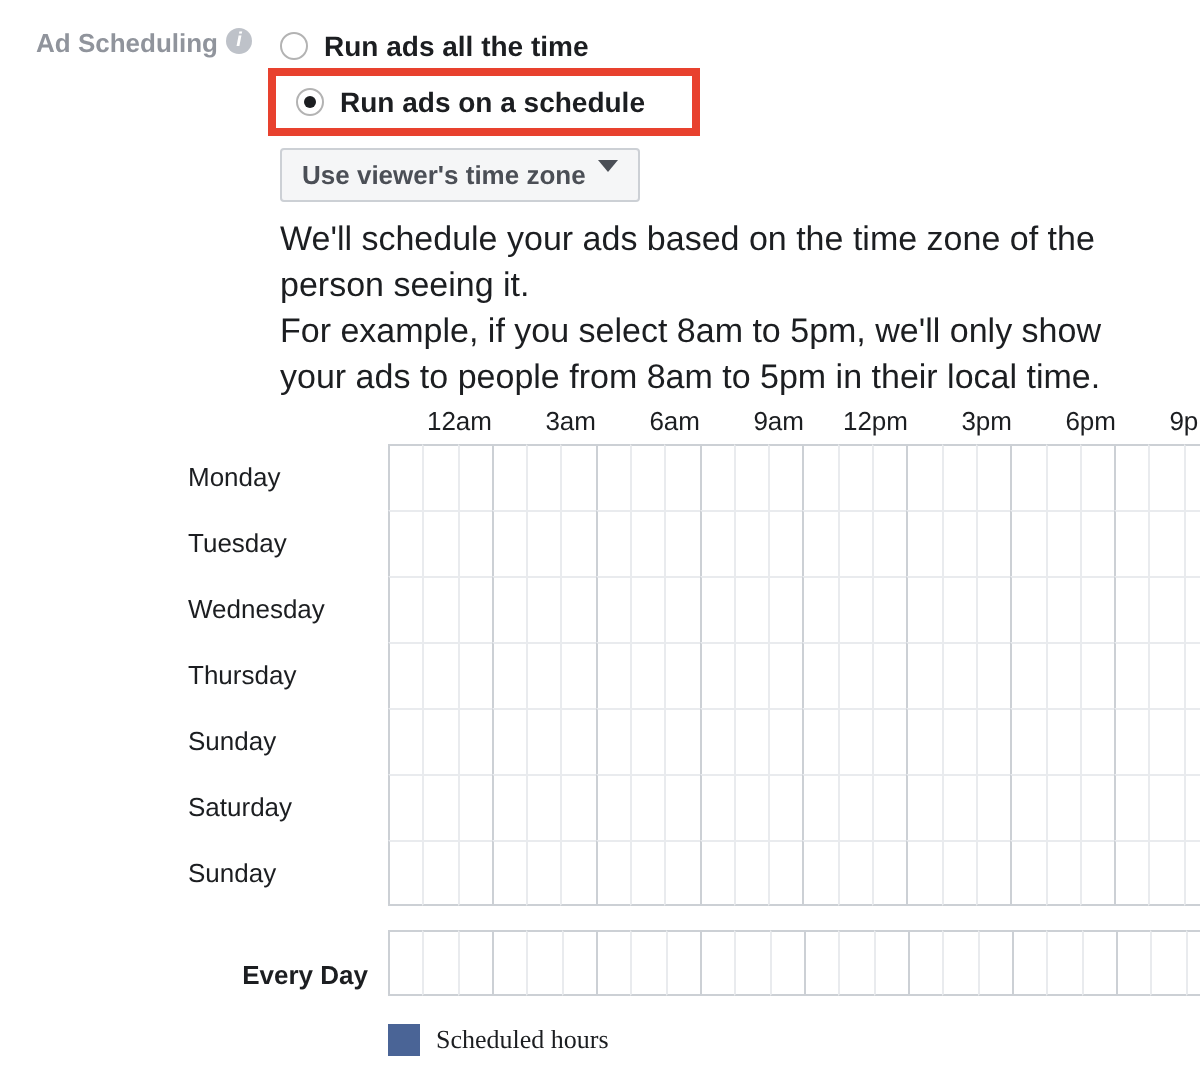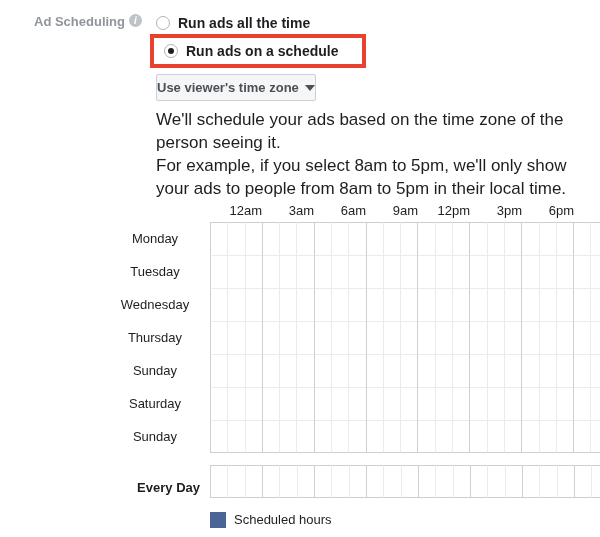--- a/index.html
+++ b/index.html
@@ -13,21 +13,20 @@
   }
   .section-row { display: flex; align-items: flex-start; gap: 8px; }
   .section-label {
     color: #90949c;
     font-weight: 700;
     font-size: 13px;
     display: flex;
     gap: 4px;
     padding-top: 2px;
     flex: 0 0 auto;
-    margin-left: 16px;
   }
   .info-icon {
     width: 13px; height: 13px;
     background: #bec2c9;
     border-radius: 50%;
     display: inline-flex;
     align-items: center;
     justify-content: center;
     color: #fff;
     font-size: 10px;
@@ -58,26 +57,25 @@
   .radio-label { font-weight: 700; font-size: 14px; }
   .highlight-box {
     border: 4px solid #e8412e;
     display: inline-flex;
     padding: 2px 18px 2px 4px;
     margin-top: 0;
     margin-bottom: 6px;
   }
   .timezone-select {
     display: inline-flex;
-    align-items: center;
     gap: 6px;
     background: #f5f6f7;
     border: 1px solid #ccd0d5;
     border-radius: 2px;
-    padding: 5px 0;
+    padding: 5px 10px;
     font-weight: 700;
     font-size: 13px;
     color: #4b4f56;
     margin-left: 6px;
     margin-bottom: 8px;
     cursor: pointer;
   }
   .caret-down {
     width: 0; height: 0;
     border-left: 5px solid transparent;
@@ -106,21 +104,21 @@
     padding-left: 2px;
   }
 
   .day-rows { border-top: none; }
   .day-row {
     display: grid;
     grid-template-columns: 100px 416px;
     align-items: center;
     height: 33px;
   }
-  .day-label { text-align: center; padding-right: 10px; font-size: 13px; }
+  .day-label { text-align: left; padding-right: 10px; font-size: 13px; }
   .day-cells {
     display: grid;
     grid-template-columns: repeat(24, 1fr);
     height: 100%;
   }
   .cell {
     border-left: 1px solid #e9ebee;
     border-top: 1px solid #e9ebee;
     background: #fff;
   }
@@ -157,21 +155,21 @@
     display: flex;
     align-items: center;
     gap: 8px;
     margin-top: 14px;
     margin-left: 100px;
   }
   .legend-swatch {
     width: 16px; height: 16px;
     background: #4a6496;
   }
-  .legend-label { font-size: 13px; color: #1c1e21; }
+  .legend-label { font-size: 13px; color: #1c1e21; font-family: Liberation Serif, serif; }
 </style>
 </head>
 <body>
 
 <div class="section-row">
   <div class="section-label">
     <span>Ad Scheduling</span>
     <span class="info-icon">i</span>
   </div>
 

